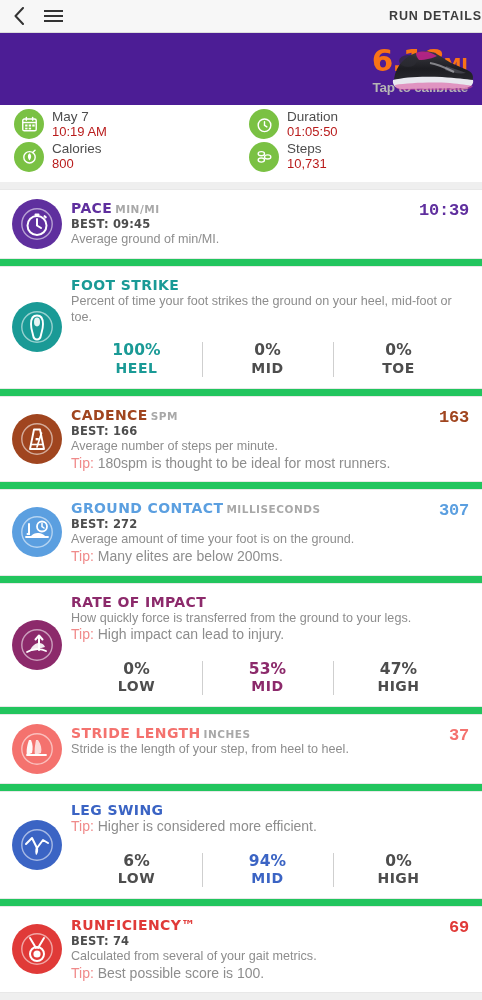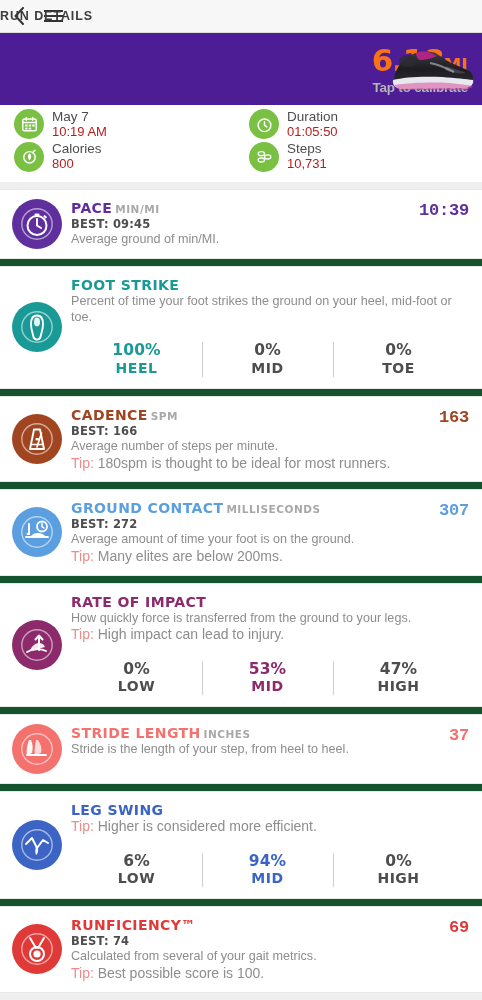--- a/index.html
+++ b/index.html
@@ -38,21 +38,21 @@
     width: 30px; height: 33px;
     display: flex; flex-direction: column; justify-content: center;
     align-items: center; gap: 3px;
     margin-left: 4px;
     cursor: pointer;
   }
   .tb-menu i { display: block; width: 19px; height: 2px; background: #333; }
   .tb-title {
     position: absolute; left: 0; right: 0; top: 0;
     height: 16px; line-height: 33px;
-    text-align: left;
+    text-align: right;
     font-size: 12.5px;
     font-weight: bold;
     letter-spacing: .9px;
     color: #3c3c3c;
     pointer-events: none;
   }
 
   
   .hero {
     background: #4c1d95;
@@ -99,21 +99,21 @@
     border-radius: 50%;
     background: #7ac143;
     display: flex; align-items: center; justify-content: center;
     margin-right: 8px;
   }
   .sum-txt { line-height: 1.15; }
   .sum-label { font-size: 13.5px; color: #4d4d4d; }
   .sum-value { font-size: 13px; color: #b91c1c; }
 
   
-  .cards { background: #14532d; }
+  .cards { background: #22c55e; }
   .card {
     background: #ffffff;
     position: relative;
     padding: 9px 12px 9px 12px;
     border-bottom: 1px solid #e8e8e8;
     display: flex;
   }
   .card.spaced { margin-top: 7px; border-top: 1px solid #e8e8e8; }
   .card-ico {
     width: 50px; height: 50px; flex: 0 0 50px;

